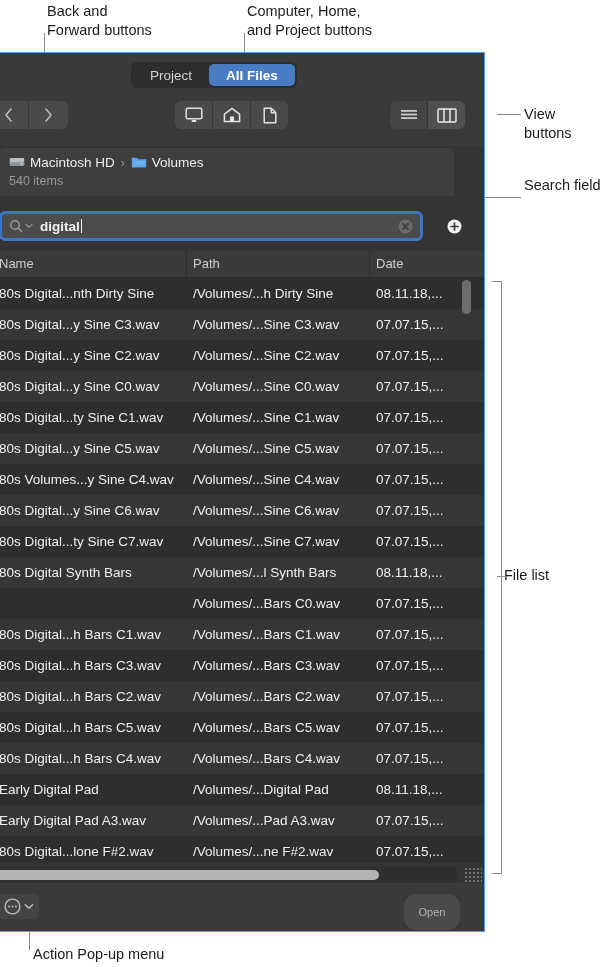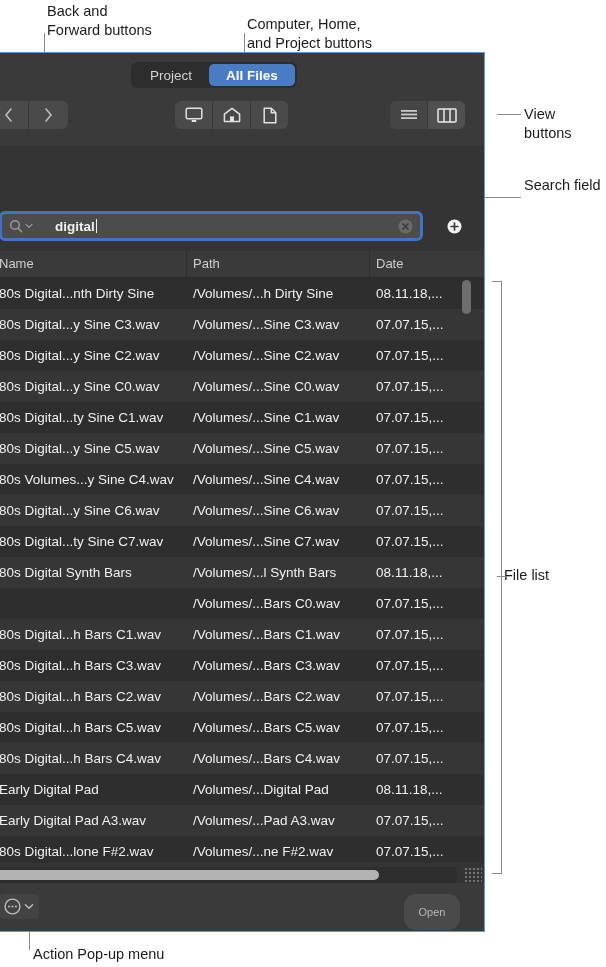--- a/index.html
+++ b/index.html
@@ -183,21 +183,21 @@
     border-radius: 6px;
     border: 3px solid #3f74c7;
     box-sizing: border-box;
     display: flex;
     align-items: center;
     padding: 0 7px;
   }
   .search-text {
     font-size: 13.5px;
     color: #f2f2f2;
-    margin-left: 22px;
+    margin-left: 7px;
     font-weight: bold;
   }
   .caret {
     display: inline-block;
     width: 1.5px;
     height: 14px;
     background: #f2f2f2;
     margin-left: 1px;
     vertical-align: -2px;
   }
@@ -325,21 +325,21 @@
     font-size: 11px;
     color: #b7b7b7;
   }
   svg { display: block; }
 </style>
 </head>
 <body>
 
 <div class="callout" style="left:47px; top:2px;">Back and
 Forward buttons</div>
-<div class="callout" style="left:247px; top:2px;margin-top:13px;">Computer, Home,
+<div class="callout" style="left:247px; top:2px;">Computer, Home,
 and Project buttons</div>
 <div class="callout" style="left:524px; top:105px;">View buttons</div>
 <div class="callout" style="left:524px; top:176px;">Search field</div>
 <div class="callout" style="left:504px; top:566px;">File list</div>
 <div class="callout" style="left:33px; top:945px;">Action Pop-up menu</div>
 
 <div class="leader-v" style="left:44px; top:33px; height:66px;"></div>
 <div class="bracket-down" style="left:2px; top:99px; width:84px;"></div>
 
 <div class="leader-v" style="left:244px; top:33px; height:66px;"></div>
@@ -423,20 +423,41 @@
           <svg width="20" height="15" viewBox="0 0 20 15">
             <rect x="1" y="1" width="18" height="13" rx="1" stroke="#eaeaea" stroke-width="1.5" fill="none"></rect>
             <line x1="7" y1="1" x2="7" y2="14" stroke="#eaeaea" stroke-width="1.5"></line>
             <line x1="13" y1="1" x2="13" y2="14" stroke="#eaeaea" stroke-width="1.5"></line>
           </svg>
         </span>
       </div>
     </div>
   </div>
 
+  <div class="pathbar">
+    <div class="pathrow">
+      <span>
+        <svg width="16" height="13" viewBox="0 0 16 13">
+          <rect x="0.8" y="2" width="14.4" height="8" rx="1.4" fill="#b9bcc0"></rect>
+          <rect x="0.8" y="6.2" width="14.4" height="3.8" rx="1.2" fill="#8f949a"></rect>
+          <circle cx="12.4" cy="8.1" r="0.9" fill="#dfe2e5"></circle>
+        </svg>
+      </span>
+      <span class="path-label">Macintosh HD</span>
+      <span class="path-sep">›</span>
+      <span>
+        <svg width="16" height="13" viewBox="0 0 16 13">
+          <path d="M0.8 3.2 L0.8 11.4 L15.2 11.4 L15.2 3.2 L7.2 3.2 L6.2 1.8 L0.8 1.8 Z" fill="#5fa3e8"></path>
+          <rect x="2.2" y="5" width="11.6" height="4.4" fill="#7fbaf2" opacity=".55"></rect>
+        </svg>
+      </span>
+      <span class="path-label">Volumes</span>
+    </div>
+    <div class="path-count">540 items</div>
+  </div>
 
   <div class="searchrow">
     <div class="searchfield">
       <span>
         <svg width="14" height="14" viewBox="0 0 14 14">
           <circle cx="6" cy="6" r="4.3" stroke="#9a9a9a" stroke-width="1.5" fill="none"></circle>
           <line x1="9.2" y1="9.2" x2="12.6" y2="12.6" stroke="#9a9a9a" stroke-width="1.5" stroke-linecap="round"></line>
         </svg>
       </span>
       <span style="margin-left:2px;">

